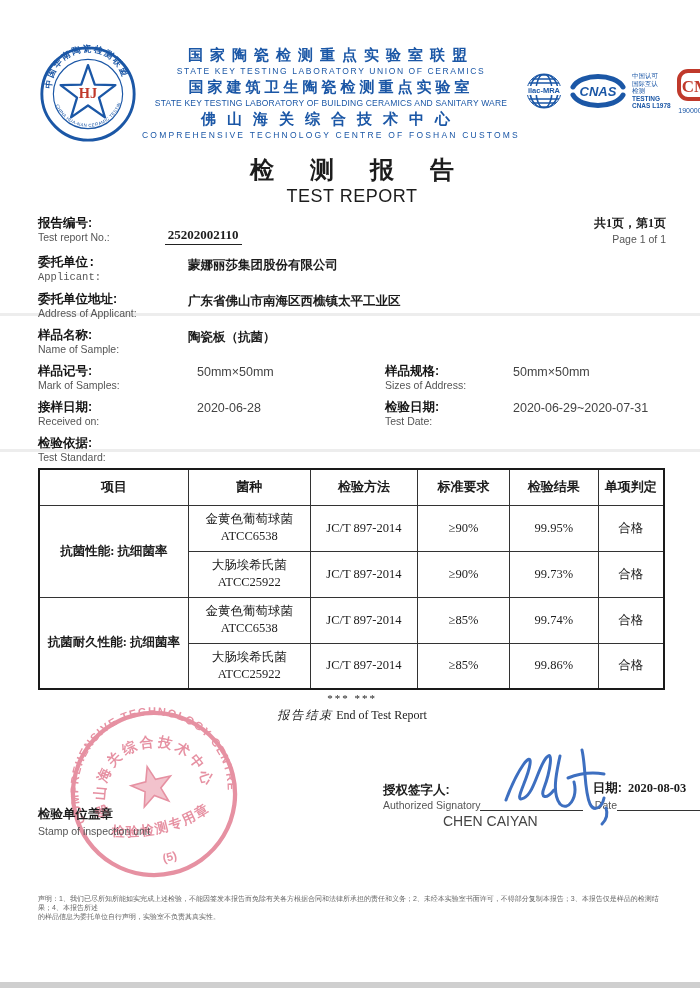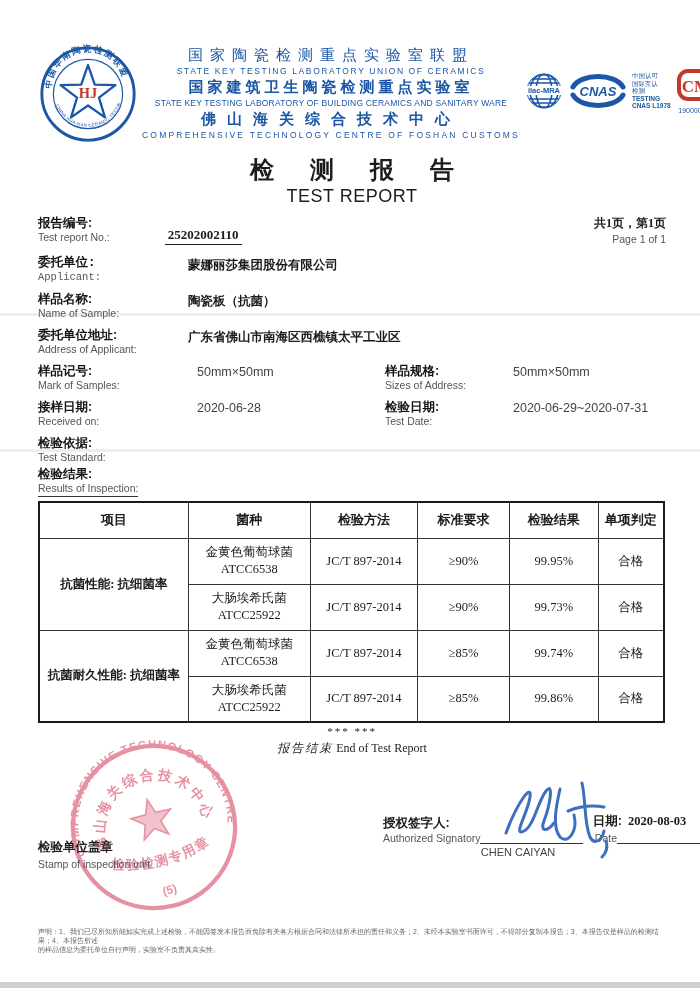--- a/index.html
+++ b/index.html
@@ -10,21 +10,21 @@
     font-family:"Liberation Sans", sans-serif; color:#1c1c1c;
   }
   .inner { position:relative; padding:42px 34px 0 38px; }
   .scanline { position:absolute; left:0; width:700px; height:3px; background:#ededed; }
   .scan-bottom { position:absolute; left:0; bottom:0; width:700px; height:6px; background:#cfcfcf; }
 
   
   .header { display:flex; align-items:flex-start; }
   .hj-logo { width:100px; height:100px; flex:0 0 100px; margin-top:2px; }
   .org-block { flex:1; text-align:center; color:#1b57a6; margin-top:4px; padding:0 4px; }
-  .org-zh1 { font-size:15px; font-weight:normal; letter-spacing:7px; white-space:nowrap; }
+  .org-zh1 { font-size:15px; font-weight:bold; letter-spacing:7px; white-space:nowrap; }
   .org-en1 { font-size:8.5px; letter-spacing:1.6px; white-space:nowrap; margin-top:1px; }
   .org-zh2 { font-size:15px; font-weight:bold; letter-spacing:4px; white-space:nowrap; margin-top:2px; }
   .org-en2 { font-size:8.5px; letter-spacing:0.2px; white-space:nowrap; margin-top:1px; }
   .org-zh3 { font-size:15px; font-weight:bold; letter-spacing:11px; white-space:nowrap; margin-top:2px; }
   .org-en3 { font-size:8.5px; letter-spacing:2.2px; white-space:nowrap; margin-top:1px; }
   .marks { flex:0 0 190px; display:flex; align-items:center; gap:5px; margin-top:26px; justify-content:flex-end; }
   .accr-col { color:#1b57a6; font-size:6.5px; line-height:7.5px; white-space:nowrap; }
   .accr-col .b { font-weight:bold; }
   .cma-wrap { text-align:center; }
   .cma-num { color:#1b57a6; font-size:7px; margin-top:1px; white-space:nowrap; }
@@ -80,21 +80,21 @@
                 transform:rotate(-14deg); opacity:0.8; mix-blend-mode:multiply; }
   .stamp-label { position:absolute; left:0px; top:78px; }
   .stamp-label .zh { font-size:12.5px; font-weight:bold; }
   .stamp-label .en { font-size:10.5px; color:#555; margin-top:2px; }
   .sign-block { position:absolute; left:345px; top:52px; width:320px; }
   .sign-row { display:flex; align-items:flex-end; }
   .sig-lbl-zh { font-size:12.5px; font-weight:bold; white-space:nowrap; }
   .sig-lbl-en { font-size:10.5px; color:#555; white-space:nowrap; }
   .sig-underline { display:inline-block; width:108px; border-bottom:1px solid #333; height:14px; }
   .date-underline { display:inline-block; width:86px; border-bottom:1px solid #333; height:14px; }
-  .sig-name { font-size:11px; color:#444; text-align:center; width:150px; margin-left:60px; margin-top:2px; }
+  .sig-name { font-size:14px; color:#444; text-align:left; width:150px; margin-left:60px; margin-top:2px; }
   .date-zh { font-size:12.5px; font-weight:bold; white-space:nowrap; margin-left:10px; }
   .date-val { font-family:Liberation Serif, serif; font-weight:bold; font-size:12.5px; margin-left:6px; white-space:nowrap; }
   .date-en { font-size:10.5px; color:#555; margin-left:12px; white-space:nowrap; }
   .signature-svg { position:absolute; left:115px; top:-42px; }
 
   
   .notes { margin-top:6px; font-size:7px; color:#555; line-height:9px; }
   .notes .zh { color:#666; }
 </style>
 </head>
@@ -203,58 +203,58 @@
             <div class="lbl-zh">委托单位:</div>
             <div class="lbl-en">Applicant:</div>
           </div>
           <div class="val v-bold">蒙娜丽莎集团股份有限公司</div>
         </div>
       </div>
 
       <div class="frow">
         <div class="fcell" style="width:100%;">
           <div class="lbl">
+            <div class="lbl-zh">委托单位地址:</div>
+            <div class="lbl-en">Address of Applicant:</div>
+          </div>
+          <div class="val v-bold">广东省佛山市南海区西樵镇太平工业区</div>
+        </div>
+      </div>
+
+      <div class="frow">
+        <div class="fcell" style="width:100%;">
+          <div class="lbl">
             <div class="lbl-zh">样品名称:</div>
             <div class="lbl-en">Name of Sample:</div>
           </div>
           <div class="val v-bold">陶瓷板（抗菌）</div>
         </div>
       </div>
 
       <div class="frow">
-        <div class="fcell" style="width:100%;">
-          <div class="lbl">
-            <div class="lbl-zh">委托单位地址:</div>
-            <div class="lbl-en">Address of Applicant:</div>
-          </div>
-          <div class="val v-bold">广东省佛山市南海区西樵镇太平工业区</div>
-        </div>
-      </div>
+        <div class="fcell half-l">
+          <div class="lbl">
+            <div class="lbl-zh">样品记号:</div>
+            <div class="lbl-en">Mark of Samples:</div>
+          </div>
+          <div class="val v-gray">50mm×50mm</div>
+        </div>
+        <div class="fcell half-r">
+          <div class="lbl">
+            <div class="lbl-zh">样品规格:</div>
+            <div class="lbl-en">Sizes of Address:</div>
+          </div>
+          <div class="val v-gray">50mm×50mm</div>
+        </div>
+      </div>
+
 
       <div class="frow">
         <div class="fcell half-l">
           <div class="lbl">
-            <div class="lbl-zh">样品记号:</div>
-            <div class="lbl-en">Mark of Samples:</div>
-          </div>
-          <div class="val v-gray">50mm×50mm</div>
-        </div>
-        <div class="fcell half-r">
-          <div class="lbl">
-            <div class="lbl-zh">样品规格:</div>
-            <div class="lbl-en">Sizes of Address:</div>
-          </div>
-          <div class="val v-gray">50mm×50mm</div>
-        </div>
-      </div>
-
-
-      <div class="frow">
-        <div class="fcell half-l">
-          <div class="lbl">
             <div class="lbl-zh">接样日期:</div>
             <div class="lbl-en">Received on:</div>
           </div>
           <div class="val v-gray">2020-06-28</div>
         </div>
         <div class="fcell half-r">
           <div class="lbl">
             <div class="lbl-zh">检验日期:</div>
             <div class="lbl-en">Test Date:</div>
           </div>
@@ -264,26 +264,20 @@
 
       <div class="frow" style="margin-bottom:2px;">
         <div class="fcell" style="width:100%;">
           <div class="lbl">
             <div class="lbl-zh">检验依据:</div>
             <div class="lbl-en">Test Standard:</div>
           </div>
         </div>
       </div>
 
-      <div class="frow" style="margin-bottom:2px;">
-        <div>
-          <div class="lbl-zh">检验结果:</div>
-          <div class="lbl-en results-underline">Results of Inspection:</div>
-        </div>
-      </div>
     </div>
 
     <table class="results">
       <colgroup>
         <col style="width:150px">
           <col style="width:122px">
           <col style="width:108px">
         <col style="width:92px">
           <col style="width:89px">
           <col style="width:66px">

